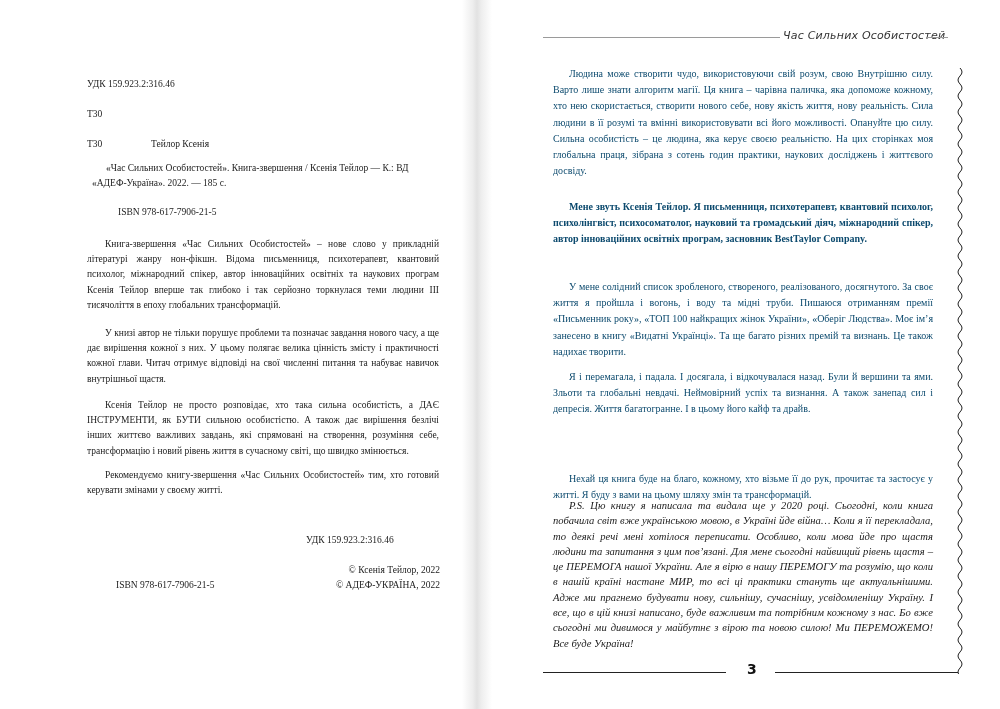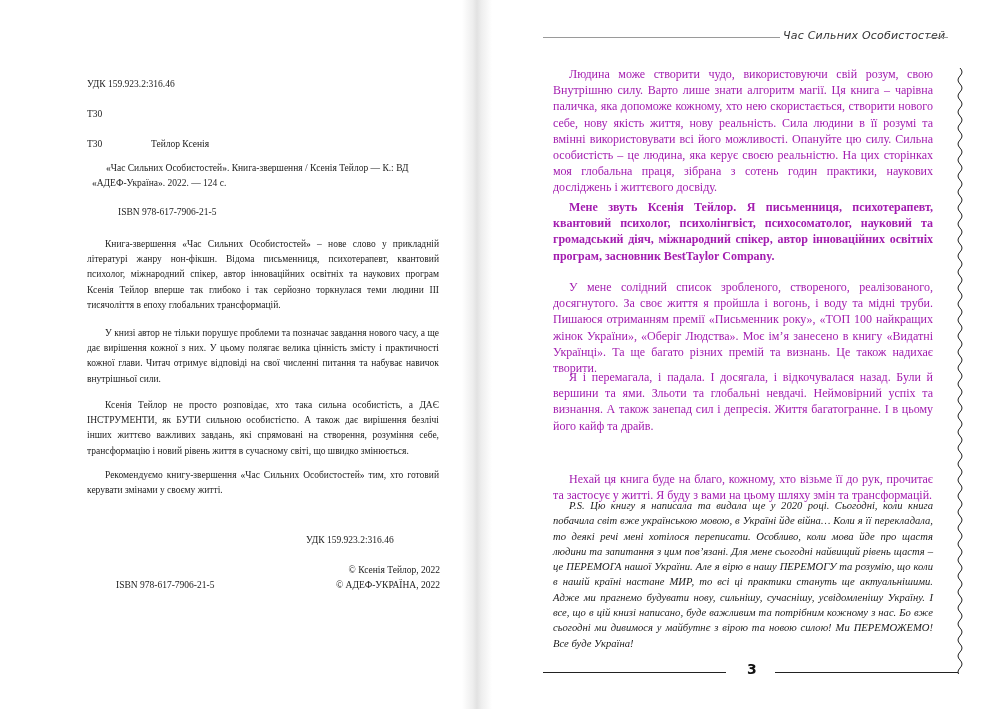--- a/index.html
+++ b/index.html
@@ -14,22 +14,22 @@
   
   .lp-line { position:absolute; font-size:9.5px; line-height:14px; color:#222; white-space:nowrap; }
   .lp-para { position:absolute; left:87px; width:352px; font-size:9.5px; line-height:15.2px; color:#222;
              text-align:justify; text-indent:18px; }
   .lp-bib { position:absolute; left:87px; width:352px; font-size:9.5px; line-height:15px; color:#222; text-indent:18px; }
 
   
   .header-rule { position:absolute; top:37px; height:1px; background:#9a9a9a; }
   .running-head { position:absolute; top:29px; left:783px; font-family:"DejaVu Sans", sans-serif;
                   font-style:italic; font-size:11px; color:#333; letter-spacing:0.2px; white-space:nowrap; }
-  .rp-para { position:absolute; left:553px; width:380px; font-size:12px; line-height:16.2px;
-             text-align:justify; text-indent:16px; color:#a21caf; }
+  .rp-para { position:absolute; left:553px; width:380px; font-size:10px; line-height:16.2px;
+             text-align:justify; text-indent:16px; color:#0c4a6e; }
   .rp-bold { font-weight:bold; }
   .signature { position:absolute; left:553px; width:380px; top:481px; text-align:right;
                font-weight:bold; font-style:italic; font-size:12px; color:#111; }
   .ps { position:absolute; left:553px; width:380px; top:498px; font-style:italic; font-size:10.6px;
         line-height:15.3px; text-align:justify; text-indent:16px; color:#1a1a1a; }
   .footer-rule { position:absolute; top:672px; height:1px; background:#222; }
   .page-number { position:absolute; top:661px; left:747px; font-family:"DejaVu Sans", sans-serif;
                  font-weight:bold; font-size:14px; color:#111; }
   .wavy { position:absolute; left:954px; top:68px; width:12px; height:606px; }
 </style>
@@ -38,25 +38,25 @@
 
 <div class="spread">
 
   <div class="page page-left"></div>
 
   <div class="lp-line" style="left:87px; top:77px;">УДК 159.923.2:316.46</div>
   <div class="lp-line" style="left:87px; top:107px;">Т30</div>
   <div class="lp-line" style="left:87px; top:137px;">Т30</div>
   <div class="lp-line" style="left:151px; top:137px;text-align:right;">Тейлор Ксенія</div>
 
-  <div class="lp-bib" style="top:161px; left:92px; width:348px; text-indent:14px;">«Час Сильних Особистостей». Книга-звершення / Ксенія Тейлор — К.: ВД «АДЕФ-Україна». 2022. — 124 с.</div>
+  <div class="lp-bib" style="top:161px; left:92px; width:348px; text-indent:14px;">«Час Сильних Особистостей». Книга-звершення / Ксенія Тейлор — К.: ВД «АДЕФ-Україна». 2022. — 185 с.</div>
   <div class="lp-line" style="left:118px; top:205px;">ISBN 978-617-7906-21-5</div>
 
   <div class="lp-para" style="top:237px;">Книга-звершення «Час Сильних Особистостей» – нове слово у прикладній літературі жанру нон-фікшн. Відома письменниця, психотерапевт, квантовий психолог, міжнародний спікер, автор інноваційних освітніх та наукових програм Ксенія Тейлор вперше так глибоко і так серйозно торкнулася теми людини ІІІ тисячоліття в епоху глобальних трансформацій.</div>
-  <div class="lp-para" style="top:326px;">У книзі автор не тільки порушує проблеми та позначає завдання нового часу, а ще дає вирішення кожної з них. У цьому полягає велика цінність змісту і практичності кожної глави. Читач отримує відповіді на свої численні питання та набуває навичок внутрішньої сили.</div>
+  <div class="lp-para" style="top:326px;">У книзі автор не тільки порушує проблеми та позначає завдання нового часу, а ще дає вирішення кожної з них. У цьому полягає велика цінність змісту і практичності кожної глави. Читач отримує відповіді на свої численні питання та набуває навичок внутрішньої щастя.</div>
   <div class="lp-para" style="top:398px;">Ксенія Тейлор не просто розповідає, хто така сильна особистість, а ДАЄ ІНСТРУМЕНТИ, як БУТИ сильною особистістю. А також дає вирішення безлічі інших життєво важливих завдань, які спрямовані на створення, розуміння себе, трансформацію і новий рівень життя в сучасному світі, що швидко змінюється.</div>
   <div class="lp-para" style="top:468px;">Рекомендуємо книгу-звершення «Час Сильних Особистостей» тим, хто готовий керувати змінами у своєму житті.</div>
 
   <div class="lp-line" style="left:306px; top:533px;">УДК 159.923.2:316.46</div>
   <div class="lp-line" style="right:560px; top:563px; ">© Ксенія Тейлор, 2022</div>
   <div class="lp-line" style="left:116px; top:578px;">ISBN  978-617-7906-21-5</div>
   <div class="lp-line" style="right:560px; top:578px; text-align:center;">© АДЕФ-УКРАЇНА, 2022</div>
 
   <div class="gutter"></div>
 

